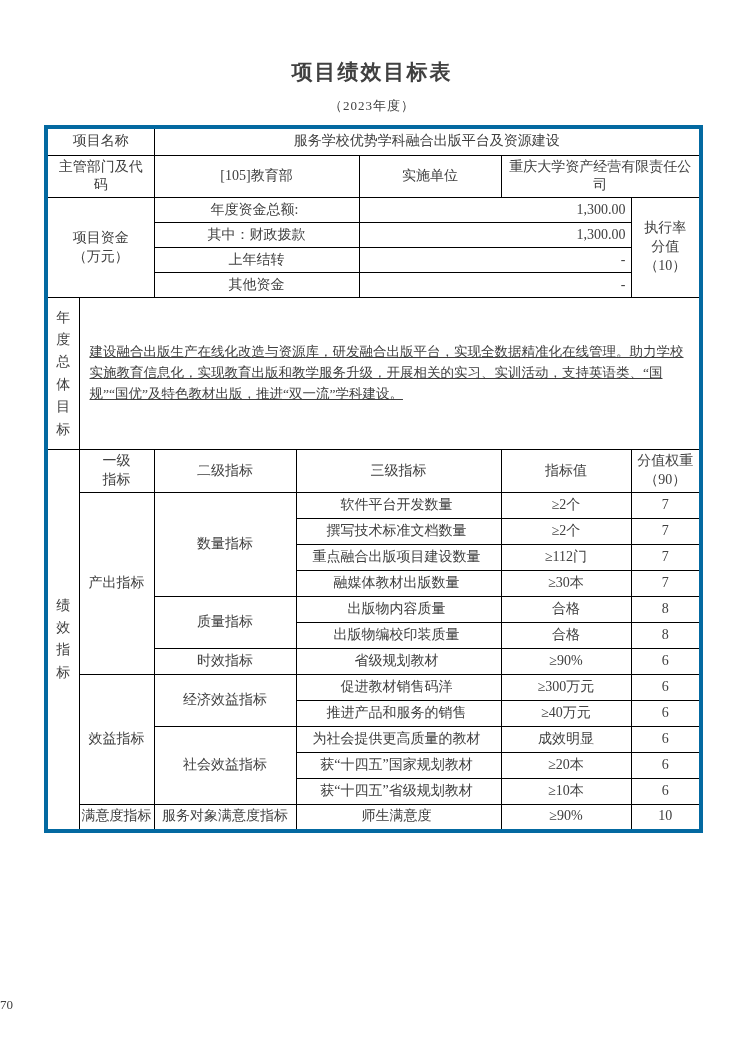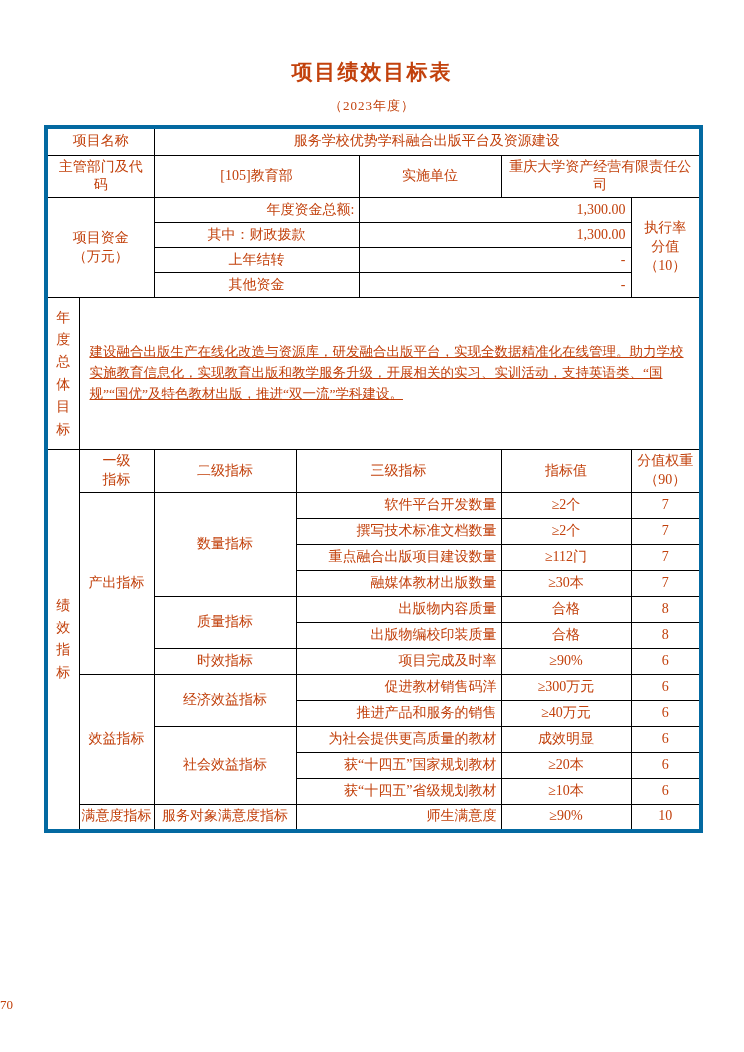--- a/index.html
+++ b/index.html
@@ -1,21 +1,21 @@
 <!DOCTYPE html>
 <html><head>
 <meta charset="utf-8">
 <style>
   html,body { margin:0; padding:0; background:#e8e8e8; }
   .page {
     position:relative;
     width:744px; height:1052px;
     margin:0 auto;
     background:#ffffff;
-    color:#c2410c;
+    color:#404040;
     font-family:"Liberation Serif","DejaVu Serif",serif;
   }
   .doc-title {
     position:absolute; top:58px; left:0; width:100%;
     text-align:center;
     font-family:"Liberation Sans","DejaVu Sans",sans-serif;
     font-weight:bold; font-size:21px; letter-spacing:2px;
   }
   .doc-subtitle {
     position:absolute; top:97px; left:0; width:100%;
@@ -29,21 +29,21 @@
     font-size:14px;
   }
   td {
     border:1px solid #000;
     text-align:center; vertical-align:middle;
     padding:2px 4px;
     line-height:1.35;
     overflow:hidden;
     word-break:break-all;
   }
-  td.left  { text-align:right;  padding-left:0;  }
+  td.left  { text-align:center;  padding-left:0;  }
   td.right { text-align:right; padding-right:5px; }
   .pre { white-space:pre-line; }
   td.vlabel { line-height:1.6; padding:2px 6px; }
   td.goal-text {
     text-align:left; vertical-align:middle;
     padding:6px 10px; line-height:1.55; font-size:13.5px;text-decoration:underline;
   }
   tr.h28  { height:28px;  }
   tr.h40  { height:40px;padding-left:8px;  }
   tr.h25  { height:25px;  }
@@ -161,21 +161,21 @@
       <td>合格</td>
       <td>8</td>
     </tr>
     <tr class="h26">
       <td colspan="2" class="left">出版物编校印装质量</td>
       <td>合格</td>
       <td>8</td>
     </tr>
     <tr class="h26">
       <td>时效指标</td>
-      <td colspan="2" class="left">项目完成及时率</td>
+      <td colspan="2" class="left">省级规划教材</td>
       <td>≥90%</td>
       <td>6</td>
     </tr>
     <tr class="h26">
       <td rowspan="5">效益指标</td>
       <td rowspan="2">经济效益指标</td>
       <td colspan="2" class="left">促进教材销售码洋</td>
       <td>≥300万元</td>
       <td>6</td>
     </tr>

